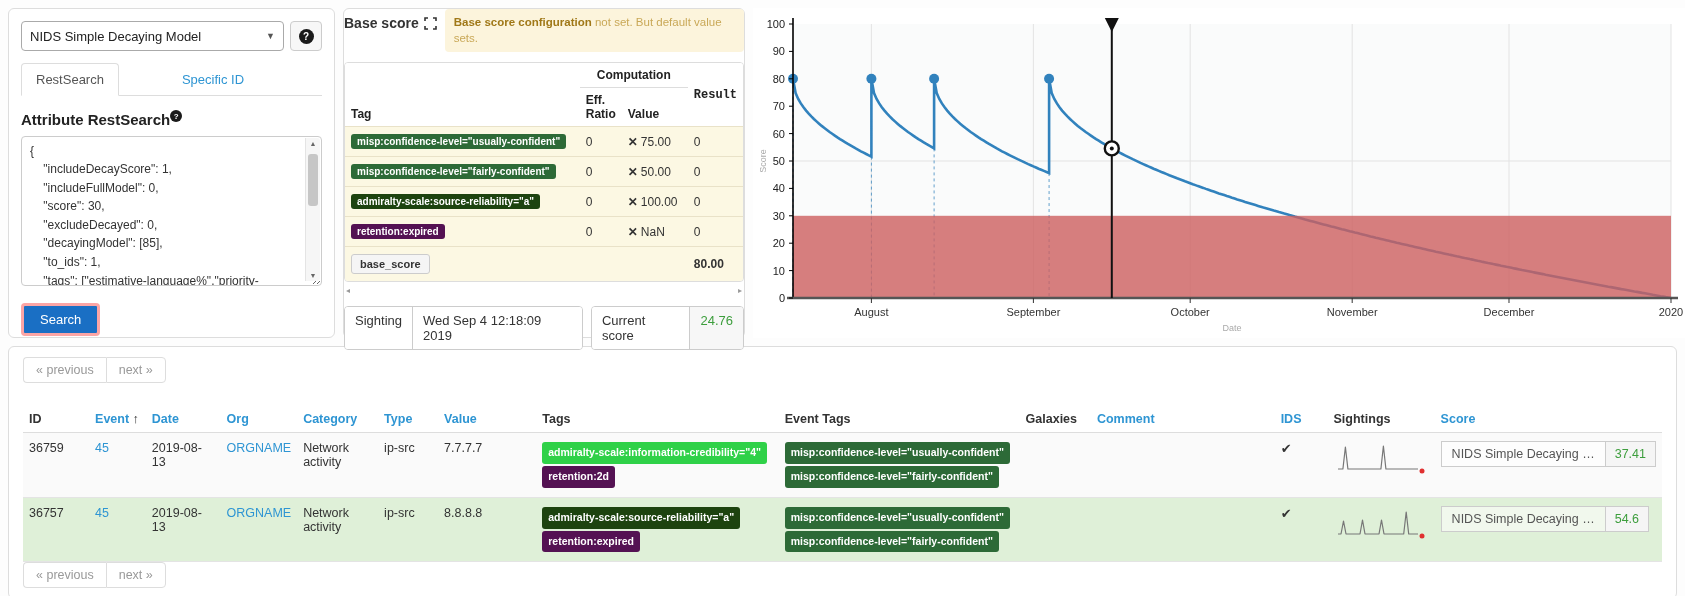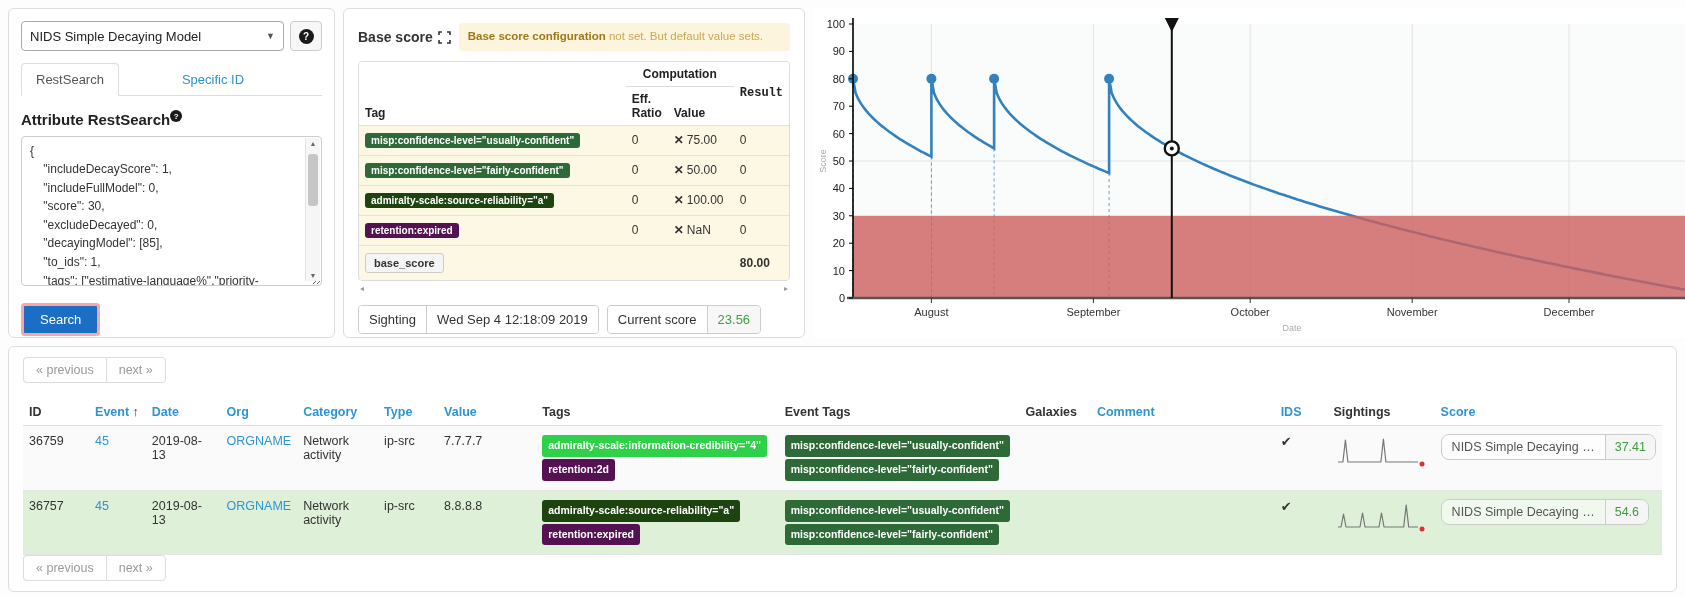--- a/index.html
+++ b/index.html
@@ -1,20 +1,20 @@
 <!DOCTYPE html>
 <html><head>
 <meta charset="utf-8">
 <style>
   * { box-sizing: border-box; margin: 0; padding: 0; }
   html,body { width:1685px; height:596px; background:#fdfdfd; font-family:"Liberation Sans", sans-serif; font-size:13px; color:#333; overflow:hidden; }
   .top-row { display:flex; gap:8px; padding:8px; align-items:stretch; height:346px; }
   .panel { background:#fff; border:1px solid #ddd; border-radius:6px; }
   .panel-left { width:327px; flex:none; padding:12px; }
-  .panel-mid { width:462px; flex:none; padding:14px; }
+  .panel-mid { width:402px; flex:none; padding:0; }
   .chart-wrap { flex:1; background:#fff; position:relative; }
 
   
   .model-row { display:flex; gap:6px; }
   .select { flex:1; height:30px; border:1px solid #aaa; border-radius:4px; background:#fff; display:flex; align-items:center; padding:0 8px; font-size:13px; color:#222; }
   .select .caret { margin-left:auto; color:#555; font-size:9px; }
   .help-btn { width:32px; height:30px; border:1px solid #ccc; border-radius:4px; background:#f7f7f7; display:flex; align-items:center; justify-content:center; cursor:pointer; }
   .qcircle { display:inline-flex; width:15px; height:15px; border-radius:50%; background:#1a1a1a; color:#fff; font-size:10px; font-weight:bold; align-items:center; justify-content:center; }
   .qcircle.small { width:12px; height:12px; font-size:8px; vertical-align:super; }
   .tabs { display:flex; margin-top:12px; border-bottom:1px solid #ddd;gap:48px; }
@@ -51,30 +51,30 @@
   .igroup .cell { padding:6px 10px; background:#fff; }
   .igroup .cell + .cell { border-left:1px solid #ccc; }
   .green-val { color:#3d9e3d; background:#f7f7f7 !important; }
 
   
   .bottom-panel { margin:0 8px; padding:10px 14px; }
   .pager { display:inline-flex; }
   .pager span { border:1px solid #ddd; background:#fff; color:#999; padding:5px 12px; font-size:12.5px; cursor:pointer; }
   .pager span:first-child { border-radius:4px 0 0 4px; border-right:none; }
   .pager span:last-child { border-radius:0 4px 4px 0; }
-  table.results { width:100%; border-collapse:collapse; margin-top:16px; font-size:12.5px; }
+  table.results { width:100%; border-collapse:collapse; margin-top:23px; font-size:12.5px; }
   table.results th { text-align:left; padding:6px 6px; font-weight:bold; color:#333; border-bottom:1px solid #ddd; white-space:nowrap; }
   table.results th.link { color:#2e95d3; cursor:pointer; }
   table.results td { padding:8px 6px; vertical-align:top; border-bottom:1px solid #e4e4e4; }
   table.results a { color:#2e95d3; text-decoration:none; cursor:pointer; }
   .rbadge { display:inline-block; color:#fff; font-weight:bold; font-size:10.5px; padding:2px 6px; border-radius:3px; margin:1px 0; white-space:nowrap; }
   td.tags .rbadge { display:inline-block; margin-right:3px; }
   td.tags { line-height:1.7; }
   .ids-check { font-size:13px; color:#333; padding-left:8px; }
-  .scorebox { display:inline-flex; border:1px solid #ccc; border-radius:8px; overflow:hidden; background:rgba(255,255,255,.55); }
+  .scorebox { display:inline-flex; border:1px solid #ccc; border-radius:0; overflow:hidden; background:rgba(255,255,255,.55); }
   .scorebox .sb-l { padding:5px 10px; color:#555; font-size:12.5px; white-space:nowrap; }
   .scorebox .sb-v { padding:5px 9px; border-left:1px solid #ccc; color:#3d9e3d; font-size:12.5px; background:#f5f5f5; }
   .summary { margin:14px 0 12px 0; font-size:12.5px; color:#333; }
   svg.spark path { stroke-linejoin:round; }
 </style>
 </head>
 <body>
 
 <div class="top-row">
 
@@ -182,21 +182,21 @@
       <span>◂</span>
       <span>▸</span>
     </div>
     <div class="groups">
       <div class="igroup">
         <span class="cell">Sighting</span>
         <span class="cell">Wed Sep 4 12:18:09 2019</span>
       </div>
       <div class="igroup">
         <span class="cell">Current score</span>
-        <span class="cell green-val">23.56</span>
+        <span class="cell green-val">24.76</span>
       </div>
     </div>
   </div>
 
   <div class="chart-wrap">
     <svg width="932" height="330" viewBox="0 0 932 330">
         <rect x="40" y="16" width="878" height="274" fill="#fafbfb"></rect>
         <line x1="118.39285714285714" y1="16" x2="118.39285714285714" y2="290" stroke="#e3e3e3"></line>
         <line x1="280.4047619047619" y1="16" x2="280.4047619047619" y2="290" stroke="#e3e3e3"></line>
         <line x1="437.1904761904762" y1="16" x2="437.1904761904762" y2="290" stroke="#e3e3e3"></line>

